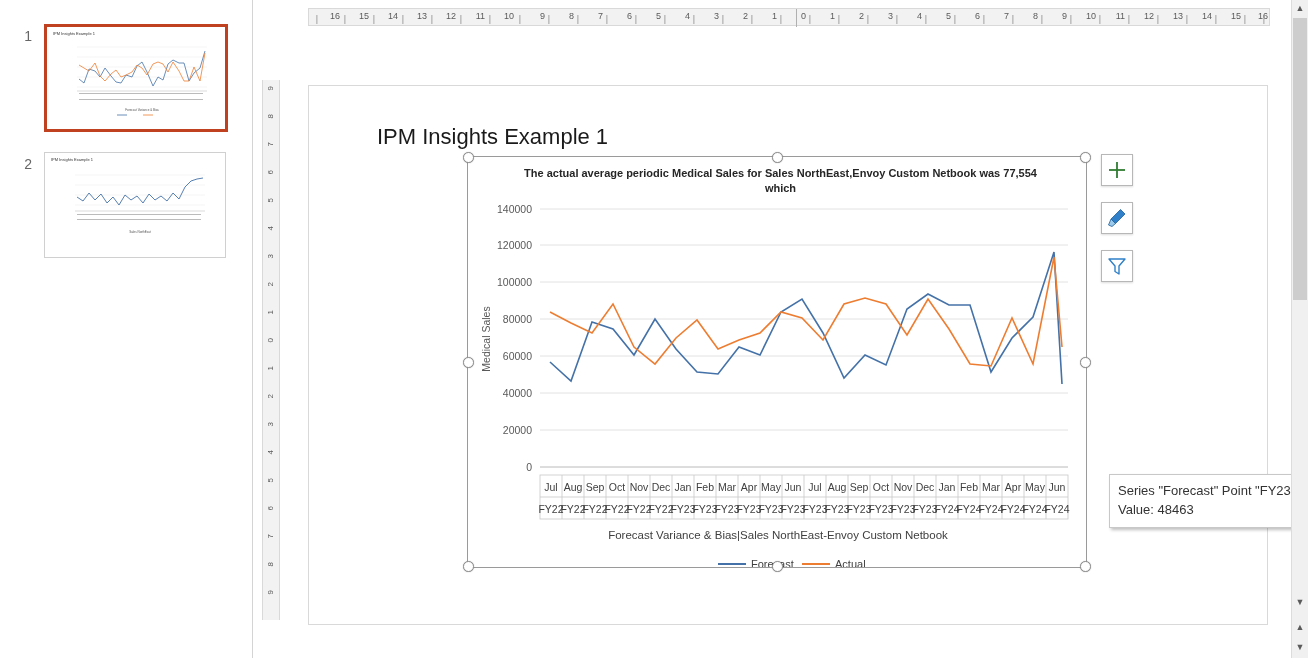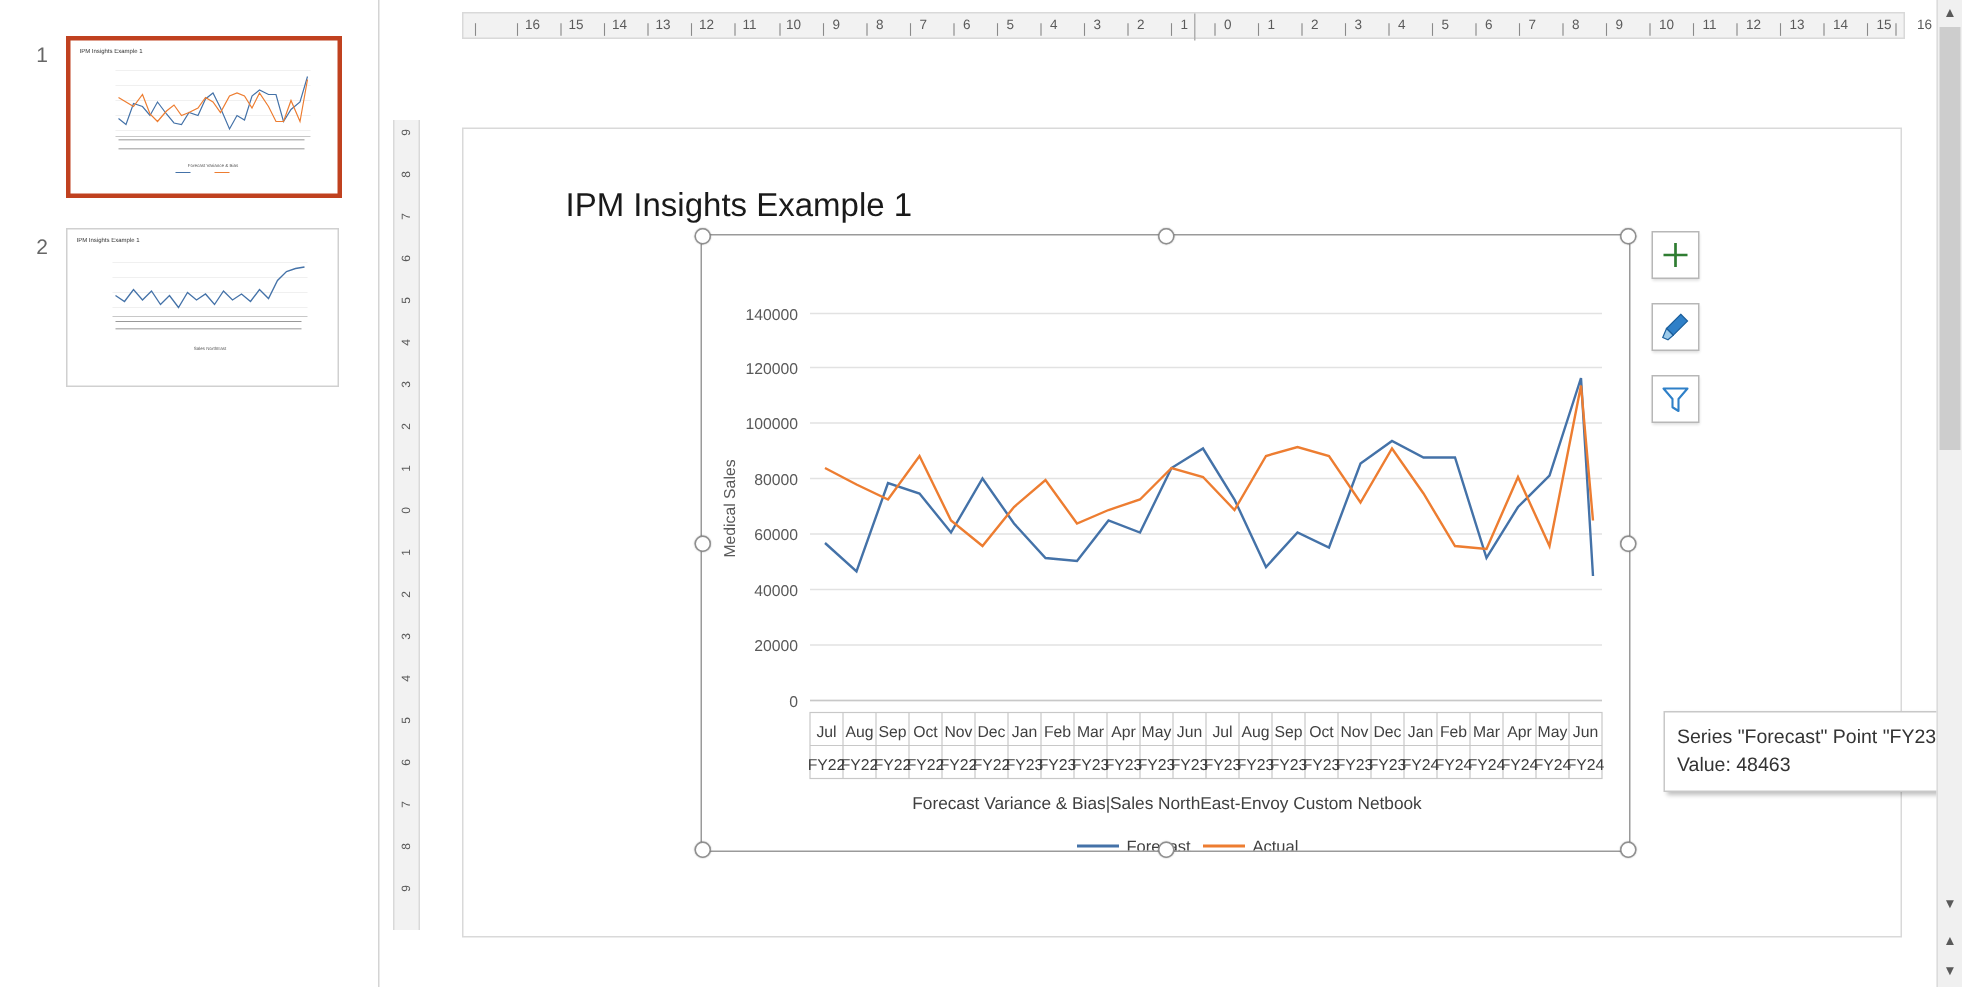--- a/index.html
+++ b/index.html
@@ -92,23 +92,22 @@
     width: 962px; height: 18px;
     background: #f2f2f2;
     border: 1px solid #d9d9d9;
     box-sizing: border-box;
   }
   #hruler .htick {
     position: absolute;
     top: 2px;
     font-size: 9px;
     color: #5a5a5a;
-    text-align: left;
+    text-align: right;
     width: 18px;
-    margin-left: 28px;
   }
   #hruler .hsep {
     position: absolute;
     top: 5px;
     font-size: 9px;
     color: #8a8a8a;
     width: 6px;
     text-align: center;
   }
   #hruler .indent-marker {
@@ -385,20 +384,21 @@
     <span class="vtick" style="top:510px;">9</span>
   </div>
 
   <div id="slide">
 
     <div id="slide-title">IPM Insights Example 1</div>
 
     <div id="chart-object">
 
       <div class="chart-heading">
+        <div>The actual average periodic Medical Sales for Sales NorthEast,Envoy Custom Netbook was 77,554 which</div>
       </div>
 
       <svg id="chart-svg" width="618" height="410" viewBox="0 0 618 410">
 
         <g stroke="#e2e2e2" stroke-width="1">
           <line x1="72" y1="52" x2="600" y2="52"></line>
           <line x1="72" y1="88" x2="600" y2="88"></line>
           <line x1="72" y1="125" x2="600" y2="125"></line>
           <line x1="72" y1="162" x2="600" y2="162"></line>
           <line x1="72" y1="199" x2="600" y2="199"></line>

